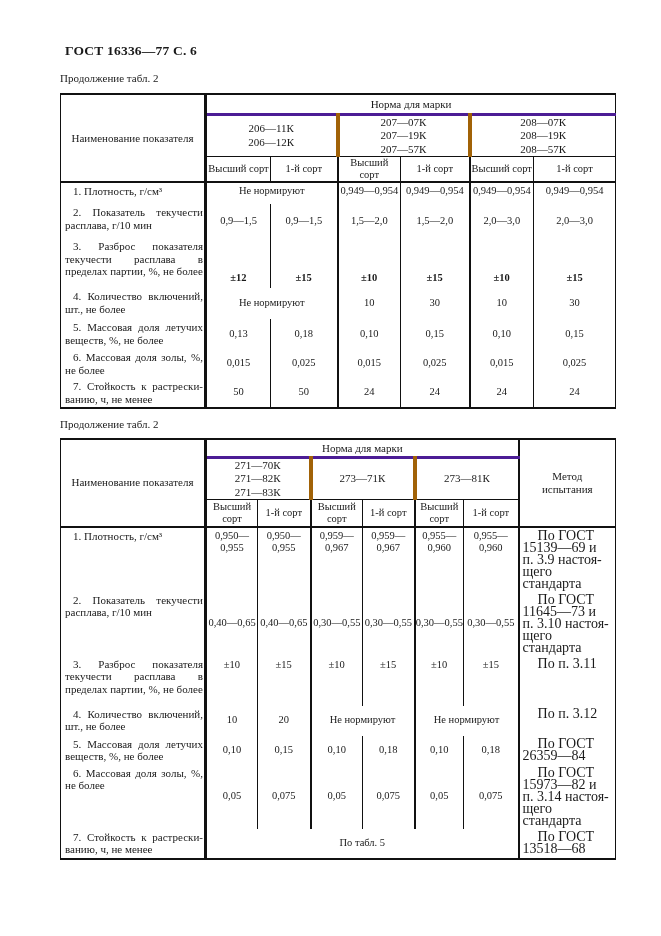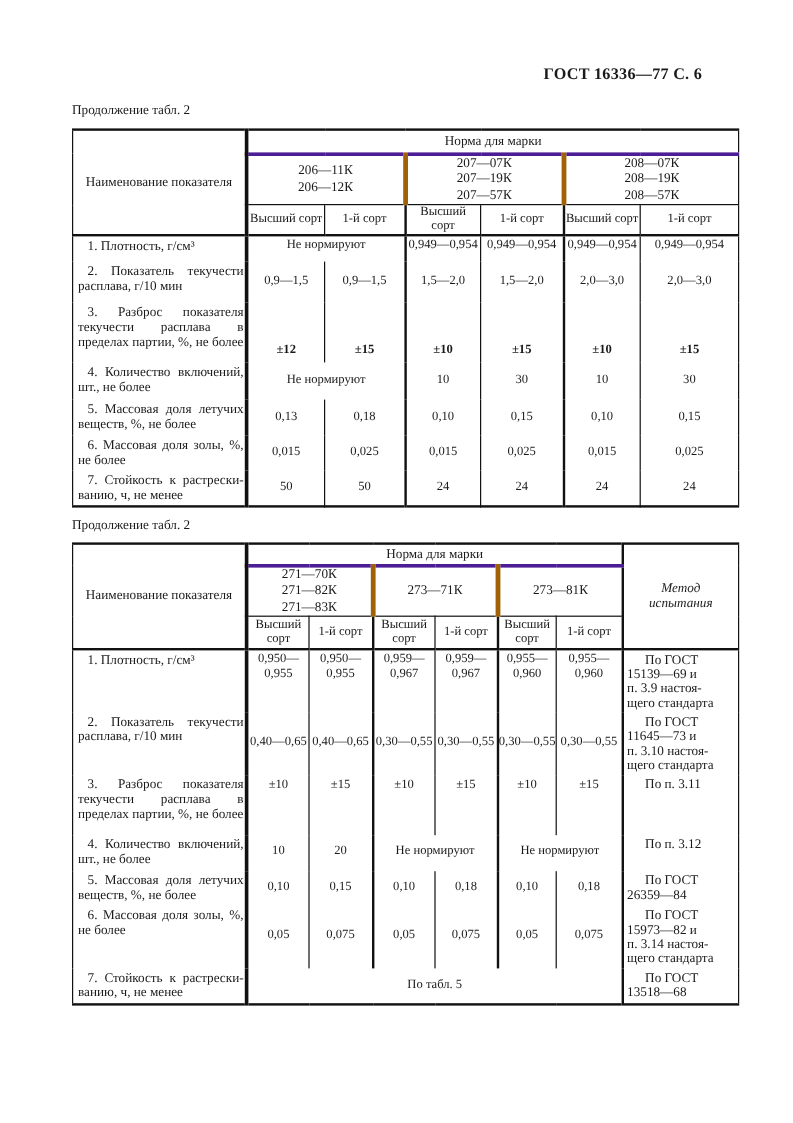--- a/index.html
+++ b/index.html
@@ -2,21 +2,21 @@
 <html lang="ru"><head>
 <meta charset="utf-8">
 <style>
   html,body{margin:0;padding:0;}
   body{
     width:661px;height:936px;background:#ffffff;
     font-family:"Liberation Serif","DejaVu Serif",serif;
     color:#1a1a1a;-webkit-font-smoothing:antialiased;
   }
   .content{margin-left:60px;width:555px;}
-  .page-header{margin:16px;padding-top:38px;text-align:right;padding-right:14px;}
+  .page-header{margin:5px;padding-top:38px;padding-right:14px;}
   .gost-title{font-size:13.5px;font-weight:bold;letter-spacing:.2px;}
   .cont-note{font-size:11px;text-align:left;padding-right:14px;}
   .note-top{margin-top:13px;margin-bottom:9px;}
   .note-mid{margin-top:9px;margin-bottom:8px;}
 
   table.t{
     width:555px;border-collapse:collapse;table-layout:fixed;
     border:1px solid #111;border-top:2.5px solid #111;border-bottom:2.5px solid #111;
   }
   .t th{font-weight:normal;padding:0 1px;}
@@ -25,41 +25,41 @@
   .t .norma-h{font-size:11px;text-align:center;vertical-align:middle;border-bottom:3px solid #4c1d95;}
   .t .grp{font-size:11px;text-align:center;vertical-align:middle;
     white-space:pre-line;line-height:13.5px;border-bottom:1px solid #111;}
   .t .grp + .grp{border-left:4px solid #a16207;}
   .t thead tr:nth-child(3) th{font-size:10.5px;text-align:center;vertical-align:middle;
     white-space:pre-line;line-height:12px;border-bottom:2.5px solid #111;}
   .t thead tr:nth-child(3) th:nth-child(even){border-left:1px solid #111;}
   .t thead tr:nth-child(3) th:nth-child(3),
   .t thead tr:nth-child(3) th:nth-child(5){border-left:2px solid #111;}
   .t .method-h{font-size:11px;text-align:center;vertical-align:middle;line-height:13px;
-    border-left:2px solid #111;border-bottom:2.5px solid #111;font-style:italic;}
+    border-left:2px solid #111;border-bottom:2.5px solid #111;}
 
   .t1 thead tr:nth-child(1){height:20px;}
   .t1 thead tr:nth-child(2){height:42px;}
   .t1 thead tr:nth-child(3){height:21px;}
   .t2 thead tr:nth-child(1){height:18px;}
   .t2 thead tr:nth-child(2){height:40px;}
   .t2 thead tr:nth-child(3){height:27px;}
 
   .t td{padding:0;}
   .t td.lbl{
     font-size:11px;line-height:12.5px;vertical-align:top;
     text-align:justify;text-indent:8px;hyphens:manual;
     padding:2px 1px 2px 4px;
   }
   .t td.val{
     font-size:10.5px;text-align:center;vertical-align:middle;
     white-space:pre-line;line-height:12.5px;
   }
   .t td.method{
-    font-size:11px;line-height:12px;vertical-align:top;text-align:left;
+    font-size:14px;line-height:12px;vertical-align:top;text-align:left;
     white-space:pre-line;text-indent:15px;padding:2px 1px 2px 3px;
   }
   .b1{border-left:1px solid #111;}
   .b2{border-left:2px solid #111;}
   .b3{border-left:3px solid #111;}
 
   .t1 tbody tr:nth-child(1){height:22px;}
   .t1 tbody tr:nth-child(2){height:34px;}
   .t1 tbody tr:nth-child(3){height:50px;}
   .t1 tbody tr:nth-child(4){height:31px;}

